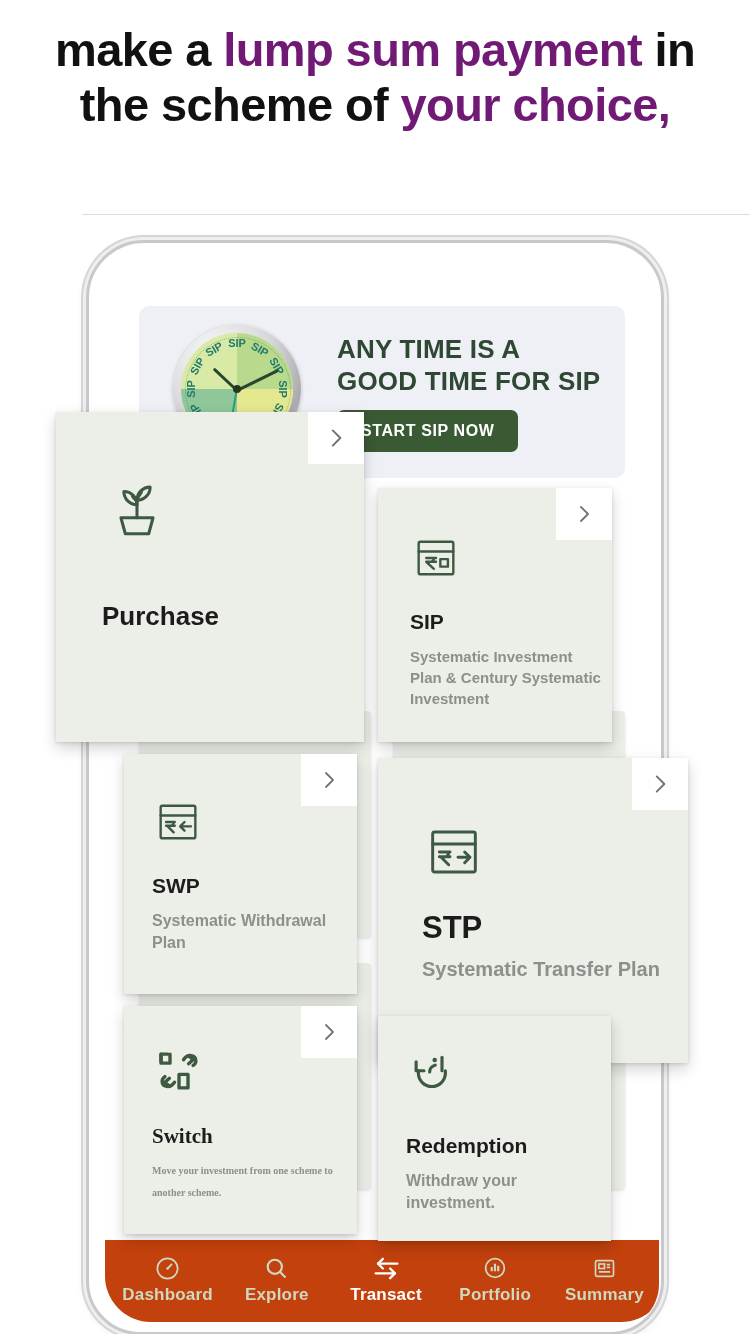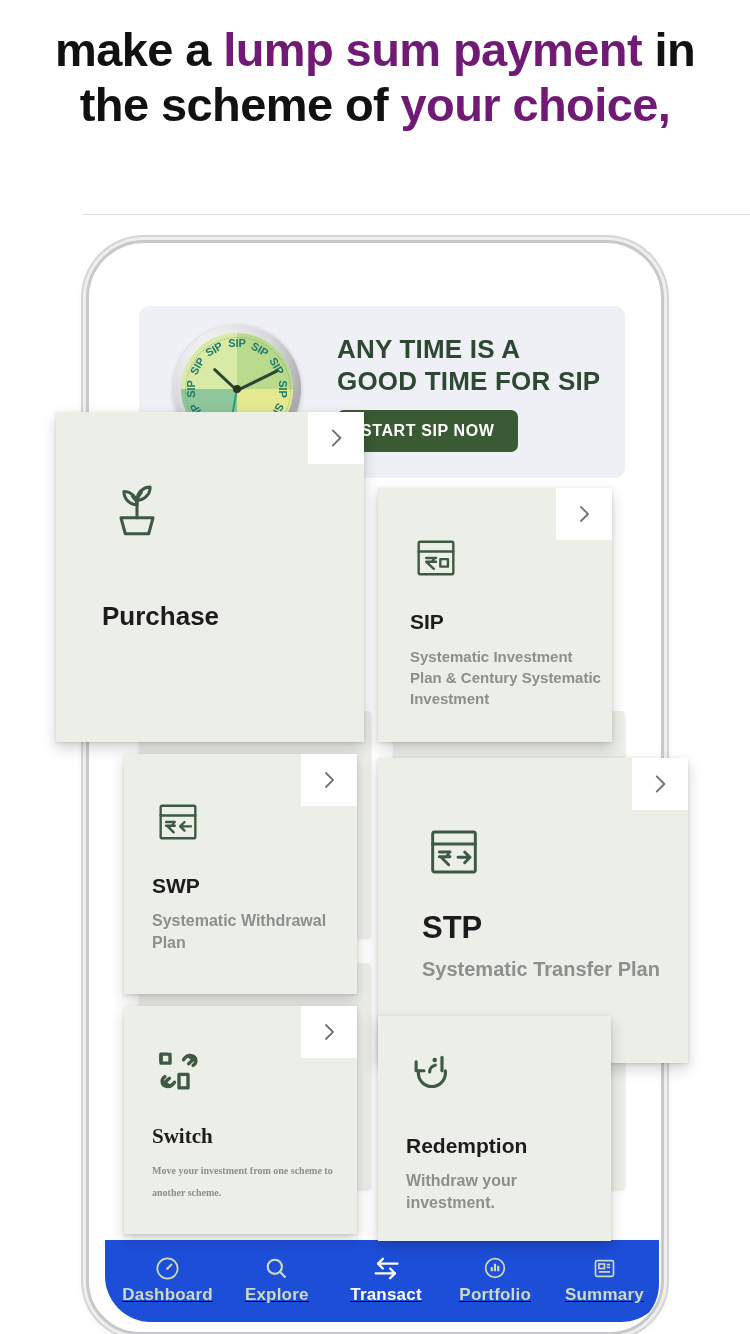--- a/index.html
+++ b/index.html
@@ -285,28 +285,27 @@
   #card-redemption .c-title { left: 28px; top: 118px; font-size: 21px; }
   #card-redemption .c-desc  { left: 28px; top: 154px; font-size: 16px; line-height: 22px; width: 200px; }
 
   
   .bottom-nav {
     position: absolute;
     left: 8px;
     bottom: 8px;
     width: 562px;
     height: 82px;
-    background: #1d4ed8;
+    background: #c2410c;
     border-radius: 0 0 46px 46px;
     display: flex;
     align-items: center;
     justify-content: space-around;
     padding: 6px 8px 10px;
     box-sizing: border-box;
-    text-decoration: underline;
   }
   .nav-item {
     flex: 1;
     text-align: center;
     color: #cfd8c0;
     cursor: pointer;
   }
   .nav-item.active { color: #ffffff; }
   .nav-item .nav-ico {
     height: 30px;

